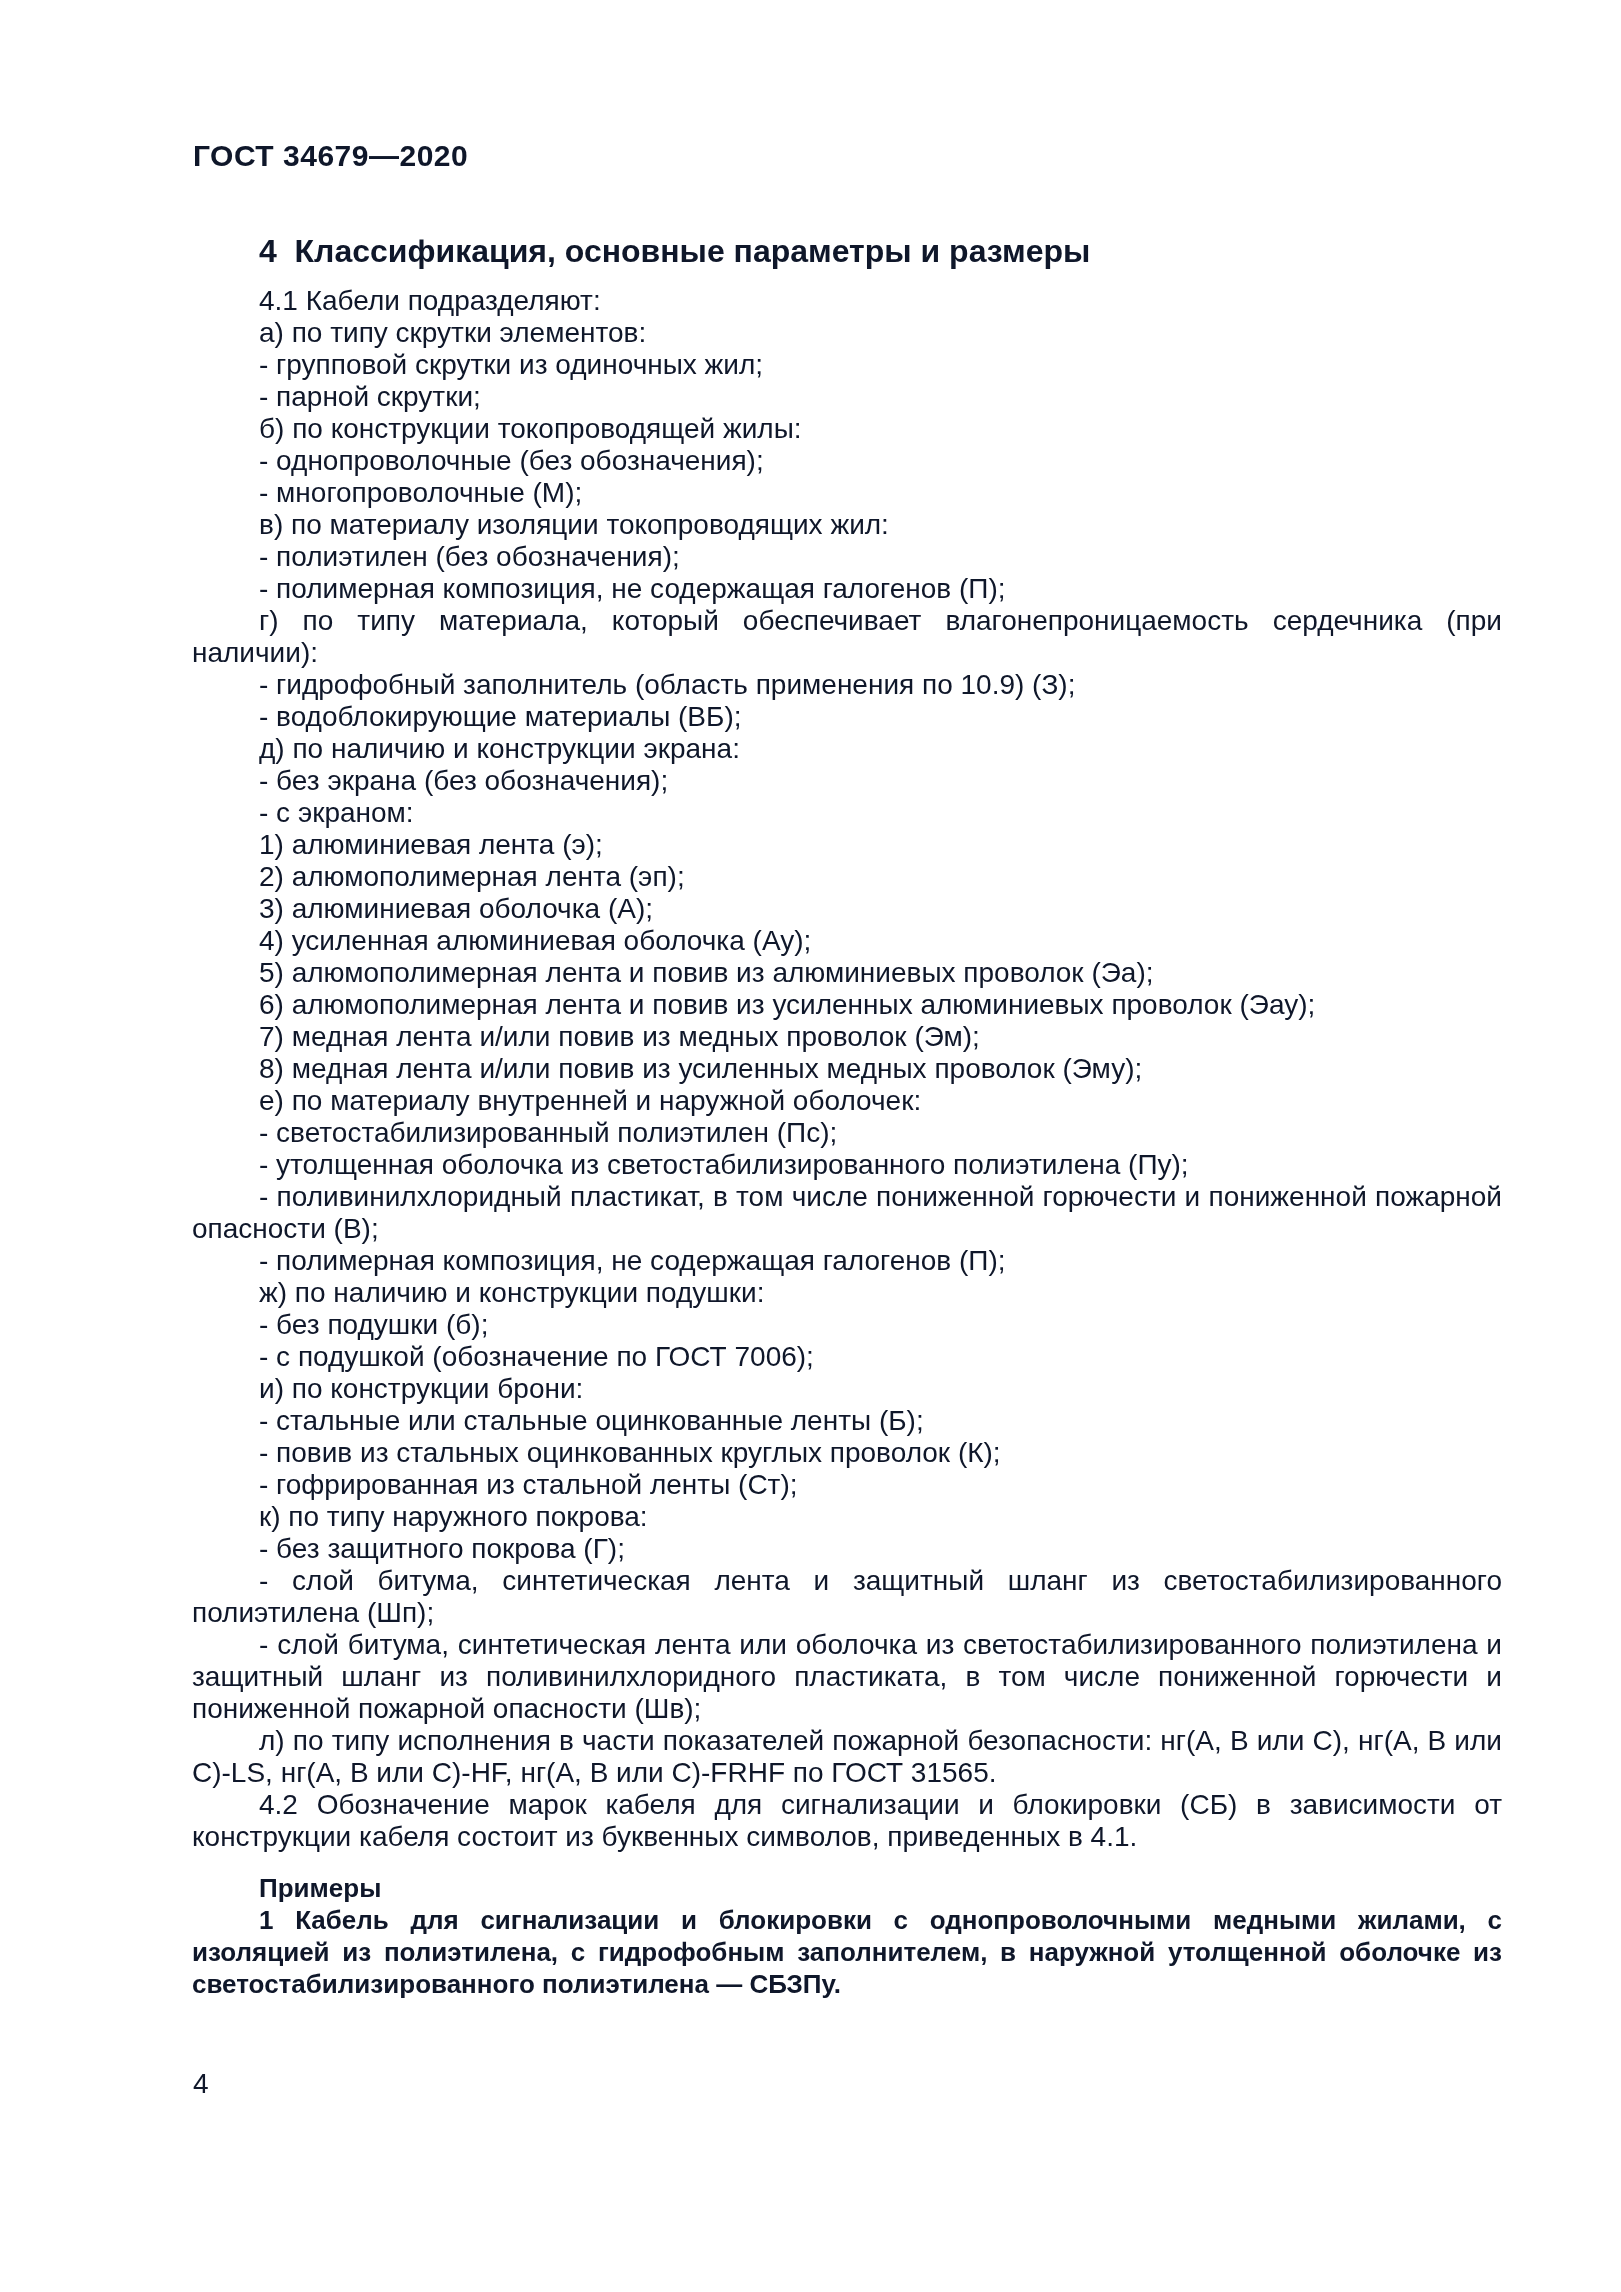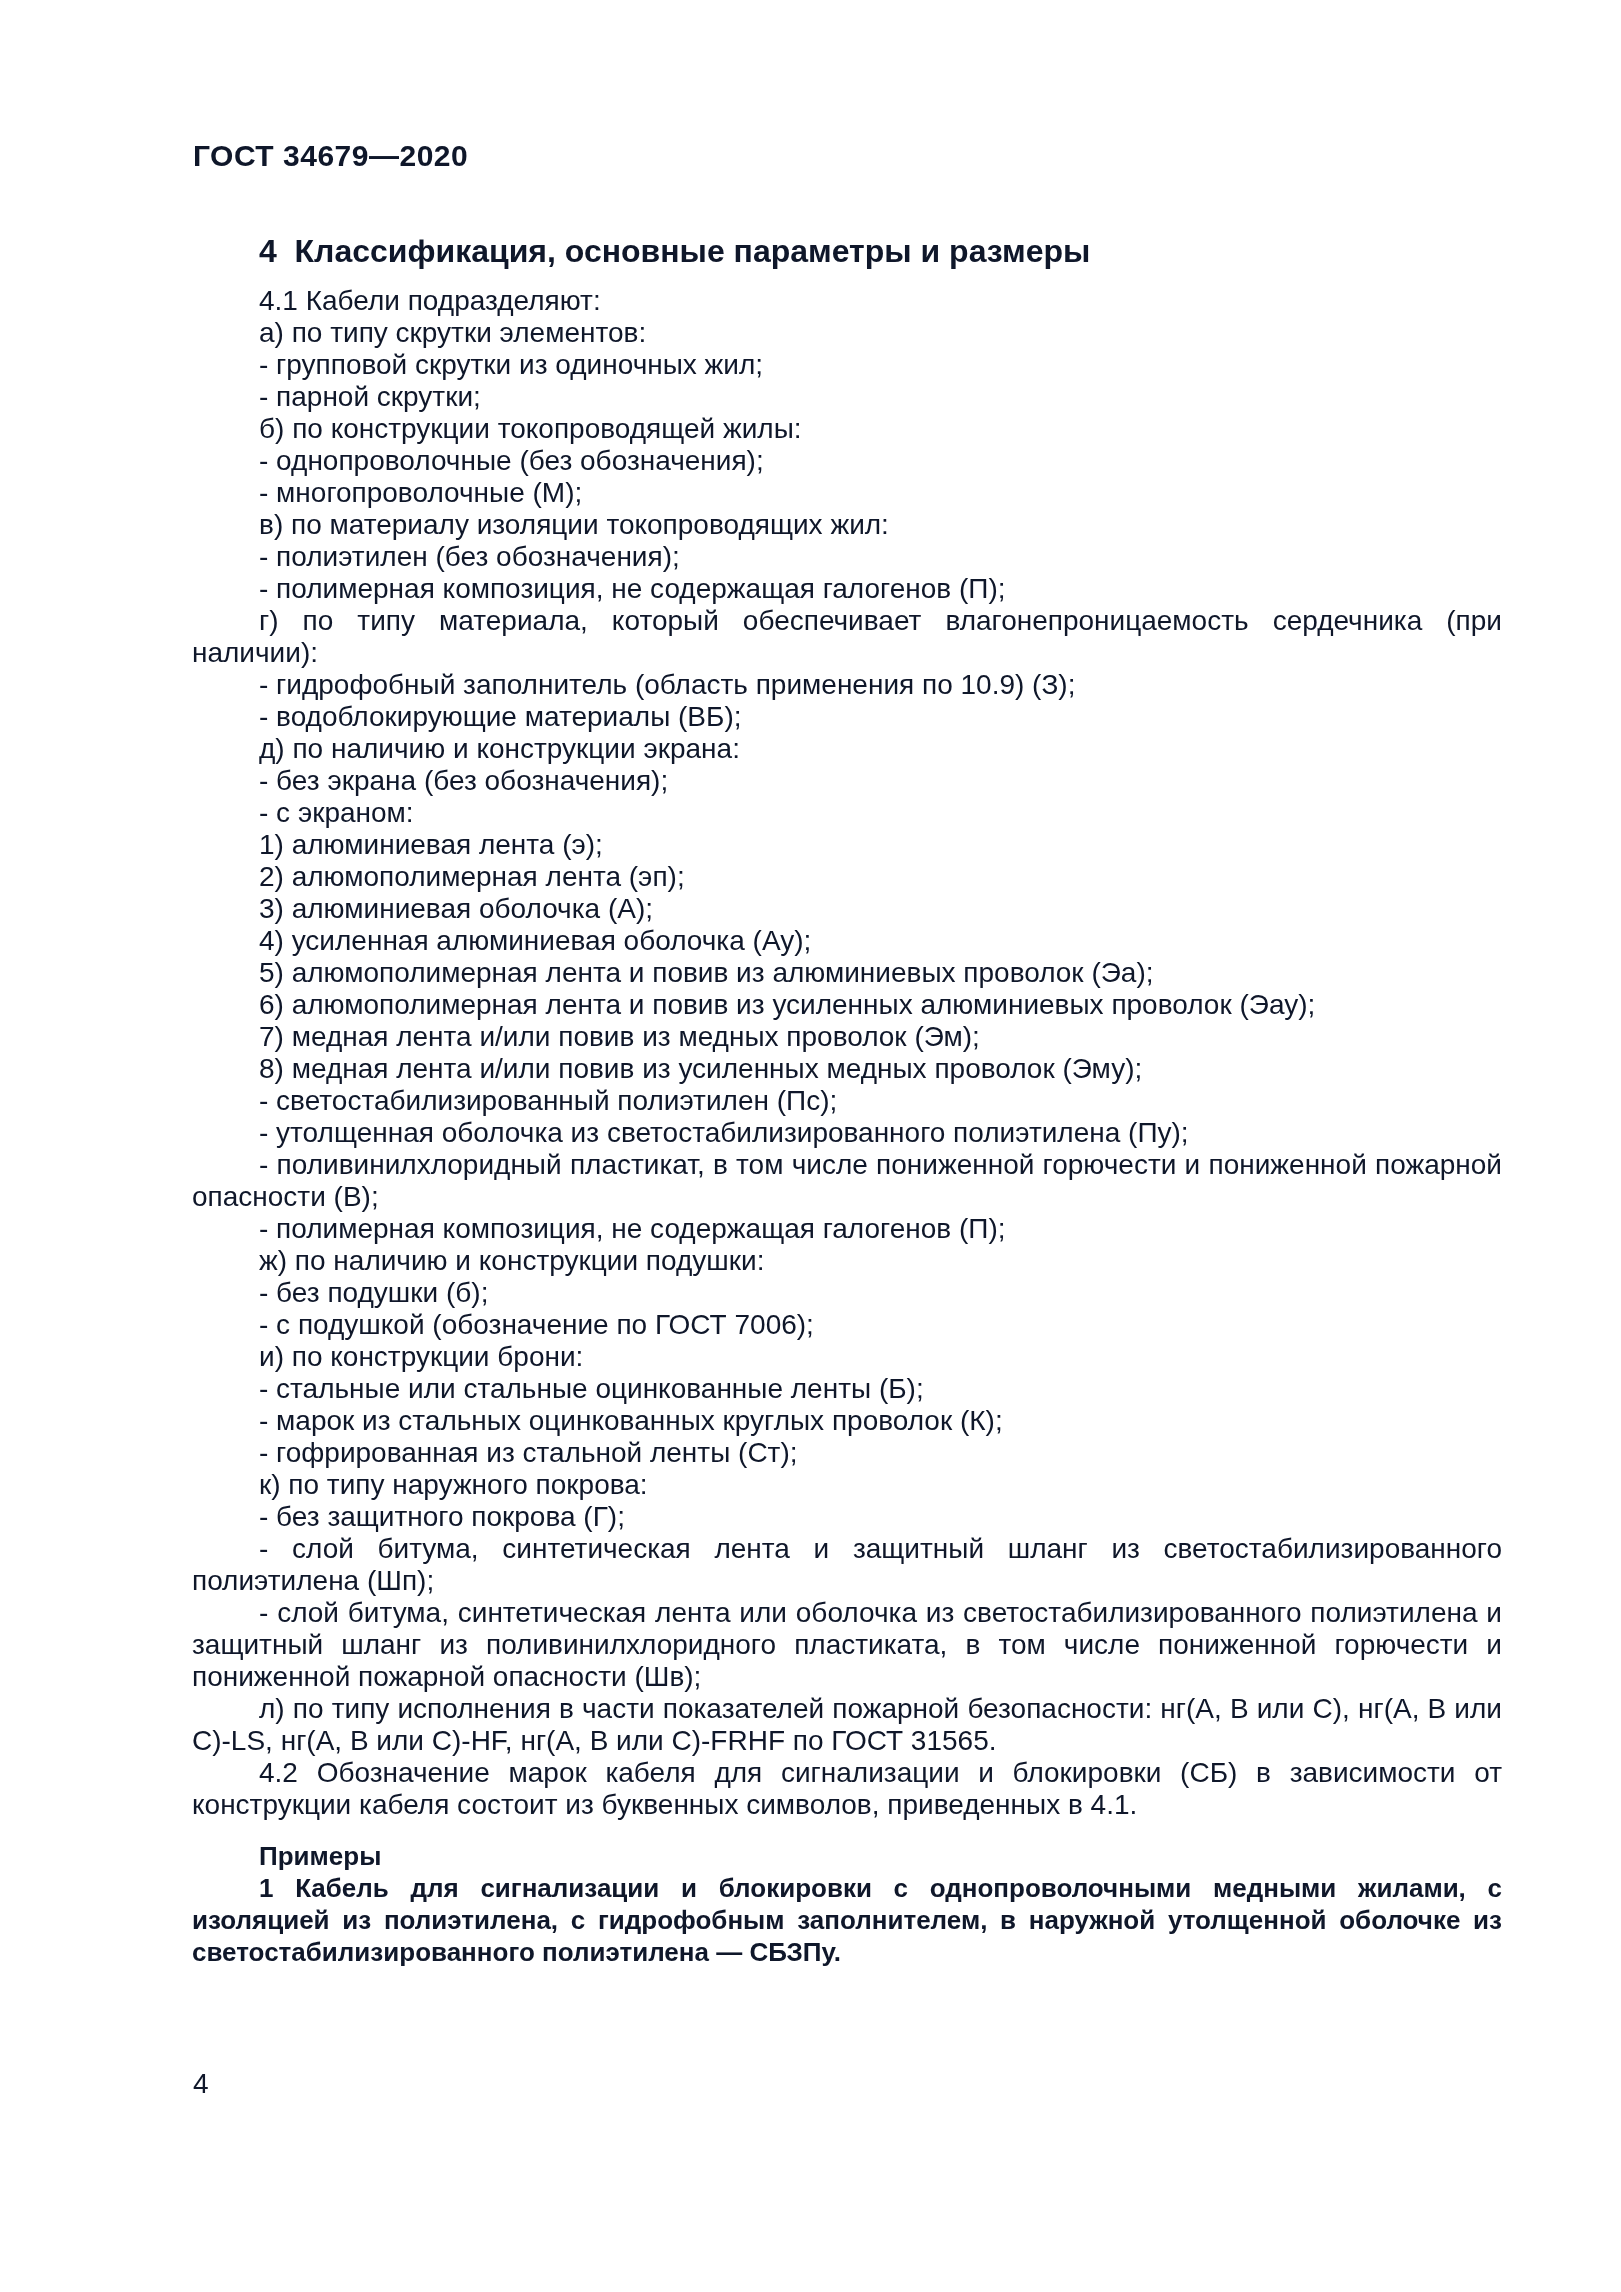--- a/index.html
+++ b/index.html
@@ -80,30 +80,31 @@
     <p class="para">- без экрана (без обозначения);</p>
     <p class="para">- с экраном:</p>
     <p class="para">1) алюминиевая лента (э);</p>
     <p class="para">2) алюмополимерная лента (эп);</p>
     <p class="para">3) алюминиевая оболочка (А);</p>
     <p class="para">4) усиленная алюминиевая оболочка (Ау);</p>
     <p class="para">5) алюмополимерная лента и повив из алюминиевых проволок (Эа);</p>
     <p class="para">6) алюмополимерная лента и повив из усиленных алюминиевых проволок (Эау);</p>
     <p class="para">7) медная лента и/или повив из медных проволок (Эм);</p>
     <p class="para">8) медная лента и/или повив из усиленных медных проволок (Эму);</p>
+    <p class="para">е) по материалу внутренней и наружной оболочек:</p>
     <p class="para">- светостабилизированный полиэтилен (Пс);</p>
     <p class="para">- утолщенная оболочка из светостабилизированного полиэтилена (Пу);</p>
     <p class="para">- поливинилхлоридный пластикат, в том числе пониженной горючести и пониженной пожарной опасности (В);</p>
     <p class="para">- полимерная композиция, не содержащая галогенов (П);</p>
     <p class="para">ж) по наличию и конструкции подушки:</p>
     <p class="para">- без подушки (б);</p>
     <p class="para">- с подушкой (обозначение по ГОСТ 7006);</p>
     <p class="para">и) по конструкции брони:</p>
     <p class="para">- стальные или стальные оцинкованные ленты (Б);</p>
-    <p class="para">- марок из стальных оцинкованных круглых проволок (К);</p>
+    <p class="para">- повив из стальных оцинкованных круглых проволок (К);</p>
     <p class="para">- гофрированная из стальной ленты (Ст);</p>
     <p class="para">к) по типу наружного покрова:</p>
     <p class="para">- без защитного покрова (Г);</p>
     <p class="para">- слой битума, синтетическая лента и защитный шланг из светостабилизированного полиэтилена (Шп);</p>
     <p class="para">- слой битума, синтетическая лента или оболочка из светостабилизированного полиэтилена и защитный шланг из поливинилхлоридного пластиката, в том числе пониженной горючести и пониженной пожарной опасности (Шв);</p>
     <p class="para">л) по типу исполнения в части показателей пожарной безопасности: нг(А, В или С), нг(А, В или С)-LS, нг(А, В или С)-HF, нг(А, В или С)-FRHF по ГОСТ 31565.</p>
     <p class="para">4.2 Обозначение марок кабеля для сигнализации и блокировки (СБ) в зависимости от конструкции кабеля состоит из буквенных символов, приведенных в 4.1.</p>
 
     <div class="examples">
       <p class="para">Примеры</p>

